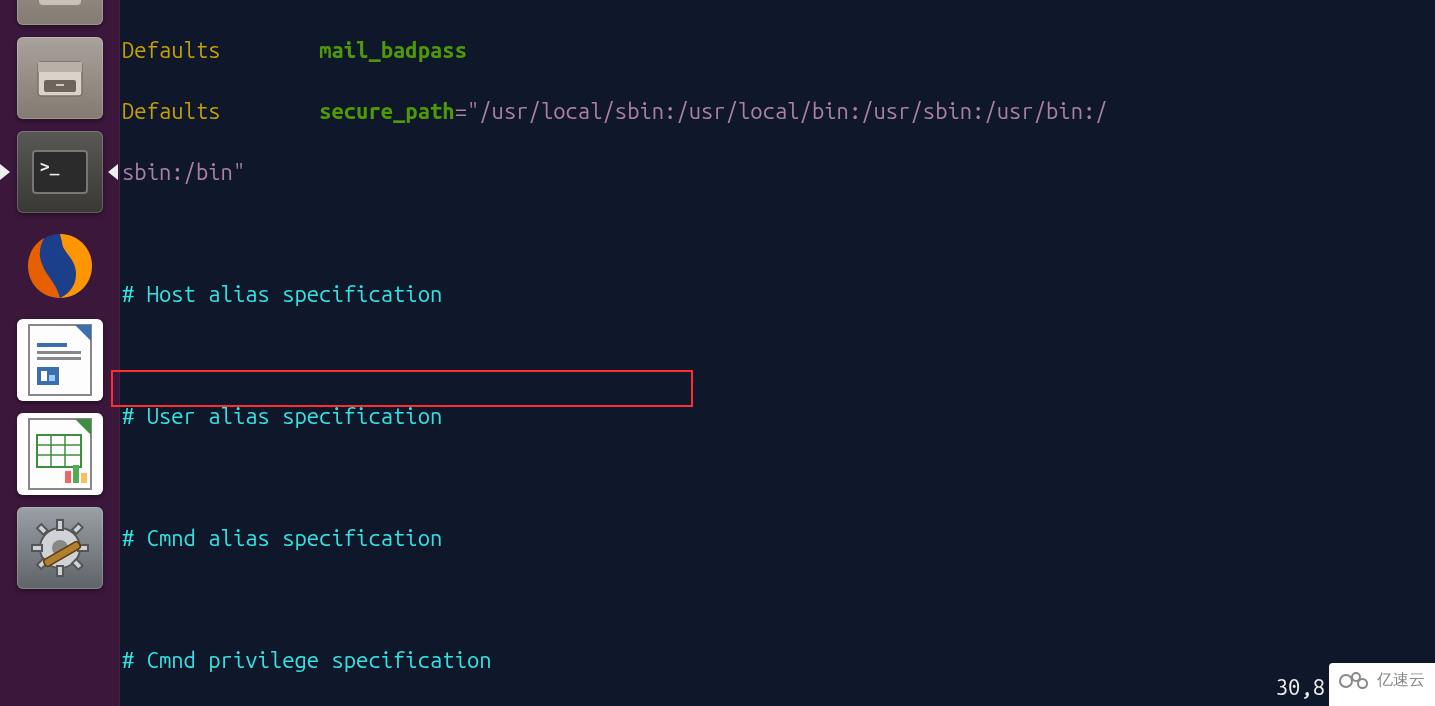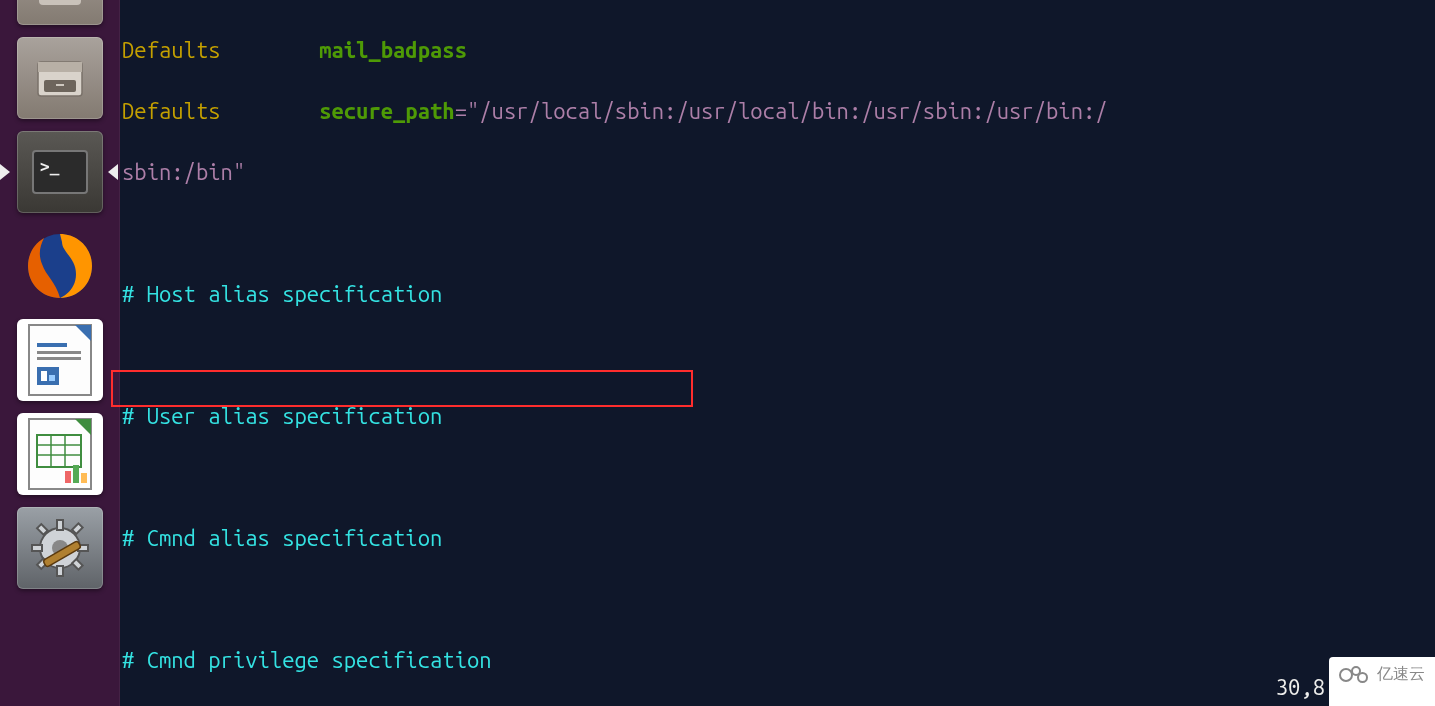--- a/index.html
+++ b/index.html
@@ -94,21 +94,21 @@
     color:#eeeeec;
     font-size:22px;
   }
   .watermark {
     position:absolute;
     right:0; bottom:0;
     background:#fff;
     color:#888;
     font-family: sans-serif;
     font-size:16px;
-    padding: 7px 10px 21px 10px;
+    padding: 7px 10px 15px 10px;
     display:flex;
     align-items:center;
     gap:6px;
     border-top-left-radius:4px;
   }
   .watermark-icon {
     width:32px;height:18px;
     position:relative;
   }
   .watermark-icon span {

